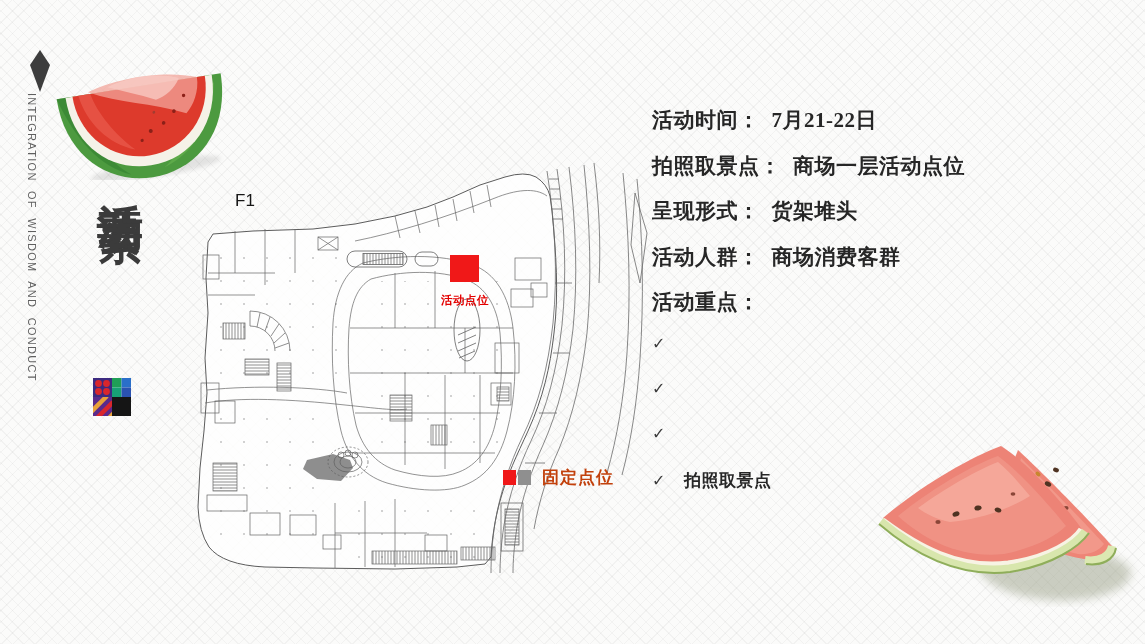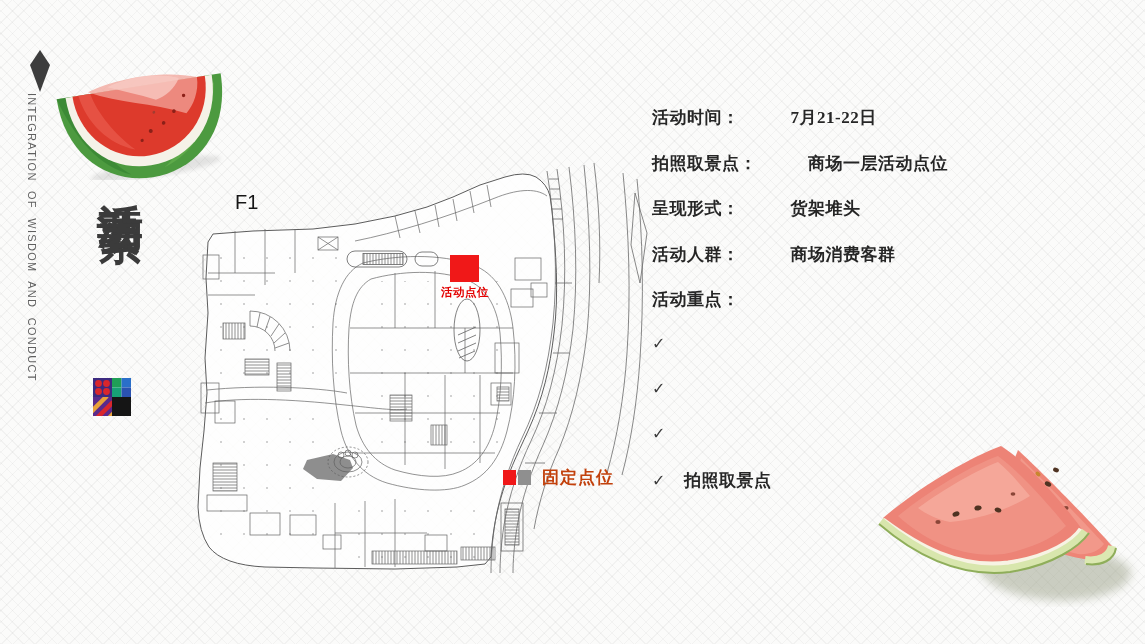--- a/index.html
+++ b/index.html
@@ -26,40 +26,40 @@
     left:92px;top:168px;height:210px;
     writing-mode:vertical-rl;text-orientation:upright;
     font-size:46px;font-weight:700;color:#3b3b3b;letter-spacing:4px;line-height:56px;
   }
   .quilt{left:93px;top:378px;width:38px;height:38px;}
 
   
   .plan{left:195px;top:163px;width:460px;height:435px;}
   .floor-label{
     left:235px;top:191px;font-family:"Liberation Sans", sans-serif;
-    font-size:20px;color:#161616;
+    font-size:17px;color:#161616;
   }
   .marker{left:450px;top:255px;width:29px;height:27px;background:#f01818;}
   .marker-label{
-    left:436px;top:285px;width:58px;text-align:center;
+    left:436px;top:293px;width:58px;text-align:center;
     font-size:11.5px;font-weight:700;color:#e30000;letter-spacing:0.5px;
   }
   .legend{left:503px;top:466px;display:flex;align-items:center;}
   .legend .sq{width:13px;height:15px;display:inline-block;}
   .legend .sq.red{background:#f01818;}
   .legend .sq.gray{background:#8f8f8f;margin-left:2px;}
   .legend .legend-text{
     margin-left:11px;font-size:17px;font-weight:700;color:#c2410c;letter-spacing:1px;
   }
 
   
   .details{left:652px;top:106px;width:330px;color:#262626;}
   .kv{display:flex;align-items:baseline;height:20px;margin-bottom:25.5px;
-      font-size:17px;font-weight:700;letter-spacing:0.5px;gap:33px;}
-  .kv .v{margin-left:18px;}
+      font-size:21px;font-weight:700;letter-spacing:0.5px;}
+  .kv .v{margin-left:12px;}
   .checks{margin-top:20px;}
   .check-row{display:flex;align-items:baseline;height:20px;margin-bottom:25px;
       font-size:17px;font-weight:700;letter-spacing:0.5px;}
   .check-row .tick{
       font-family:"DejaVu Sans", sans-serif;color:#3a3a3a;font-weight:400;
       font-size:16px;width:32px;flex:0 0 32px;}
   svg{display:block;}
 </style>
 </head>
 <body>

